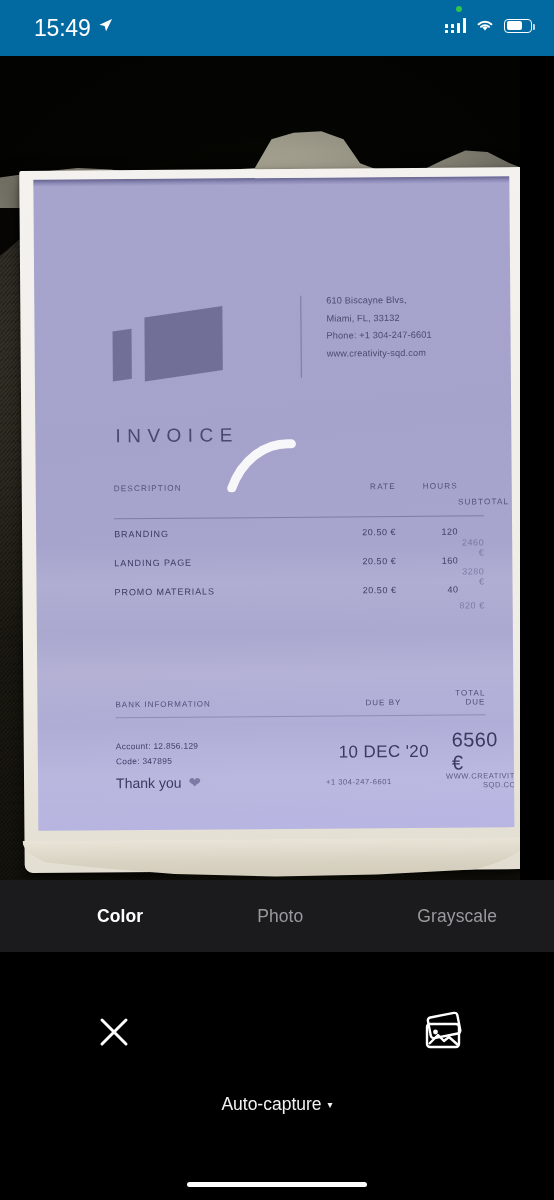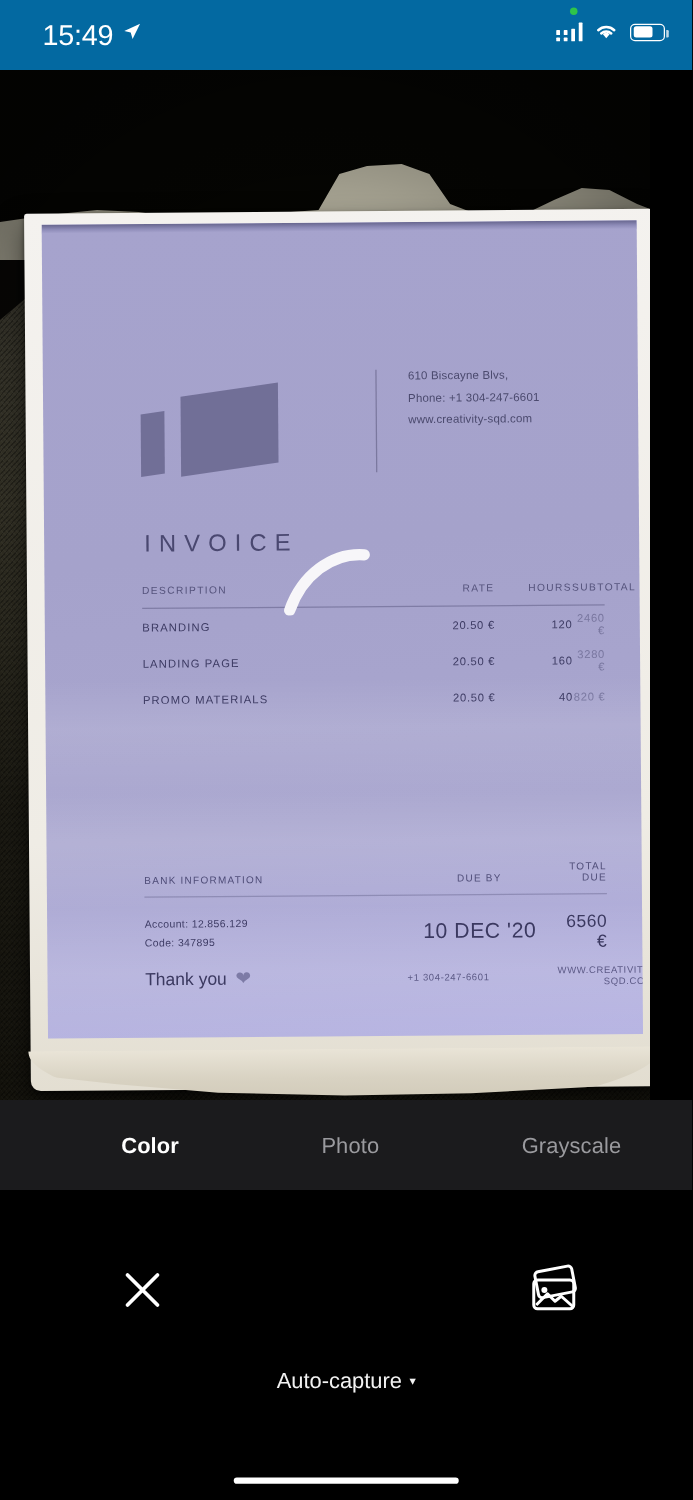--- a/index.html
+++ b/index.html
@@ -113,40 +113,40 @@
   
   .scan-arc{ position:absolute; left:190px; top:258px; width:72px; height:56px; z-index:6; }
 
   
   .tbl{ position:absolute; left:78px; top:289px; right:28px; }
   .thead, .trow{ display:flex; align-items:center; }
   .thead{ padding-bottom:9px; border-bottom:1px solid rgba(80,78,118,.45); }
   .c-desc{ flex:0 0 200px; }
   .c-rate{ flex:0 0 82px; text-align:right; }
   .c-hours{ flex:0 0 62px; text-align:right; }
-  .c-sub{ flex:1 1 auto; text-align:right; }
+  .c-sub{ flex:1 1 auto; text-align:right;margin-top:32px; }
   .thead .cell{ color:#55537c; font-size:8.2px; letter-spacing:1.1px; }
   .trow{ height:29px; }
   .trow .cell{ font-size:9px; letter-spacing:.55px; }
   .trow .c-desc{ color:#3d3b63; letter-spacing:.9px; }
   .trow .c-rate{ color:#3e3c64; }
   .trow .c-hours{ color:#3e3c64; }
   .trow .c-sub{ color:rgba(94,92,132,.62); }
   .tbl .trow:first-of-type{ margin-top:9px; }
 
   
   .bank{ position:absolute; left:78px; top:512px; right:28px; }
   .bank-head{ display:flex; align-items:flex-end; padding-bottom:8px; border-bottom:1px solid rgba(92,90,130,.40); }
   .bk-l{ flex:0 0 200px; color:#4f4d78; font-size:8px; letter-spacing:1px; }
   .bk-m{ flex:0 0 136px; text-align:center; color:#4f4d78; font-size:8px; letter-spacing:1px; }
   .bk-r{ flex:1 1 auto; text-align:right; color:#4f4d78; font-size:8px; letter-spacing:1px; }
   .bank-body{ display:flex; align-items:center; padding-top:13px; }
   .bk-acct{ flex:0 0 200px; color:#3f3d66; font-size:8.4px; line-height:15px; letter-spacing:.3px; }
   .bk-date{ flex:0 0 136px; text-align:center; color:#3b3960; font-size:17px; letter-spacing:.4px; }
-  .bk-total{ flex:1 1 auto; text-align:right; color:#3b3960; font-size:14px; letter-spacing:.4px; }
+  .bk-total{ flex:1 1 auto; text-align:left; color:#3b3960; font-size:20px; letter-spacing:.4px; }
 
   
   .foot{ position:absolute; left:78px; top:595px; right:28px; display:flex; align-items:center; }
   .thanks{ flex:0 0 210px; color:#3b3960; font-size:14px; display:flex; align-items:center; gap:7px; }
   .heart{ color:#7d7ba6; font-size:15px; }
   .foot-ph{ flex:0 0 120px; color:#5c5a86; font-size:7.6px; letter-spacing:.5px; }
   .foot-web{ flex:1 1 auto; text-align:right; color:#5c5a86; font-size:7.6px; letter-spacing:.5px; }
 
   
   .modes{
@@ -203,20 +203,21 @@
         <div class="doc-inner">
 
           <div class="logo">
             <span class="bar-s"></span>
             <span class="bar-l"></span>
           </div>
 
           <div class="divline"></div>
           <div class="addr">
             <div>610 Biscayne Blvs,</div>
+            <div>Miami, FL, 33132</div>
             <div>Phone: +1 304-247-6601</div>
             <div>www.creativity-sqd.com</div>
           </div>
 
           <div class="inv-title">INVOICE</div>
 
           <svg class="scan-arc" viewBox="0 0 72 56">
             <path d="M6 52 C 16 24, 40 6, 66 8" stroke="#f7f6f9" stroke-width="9" fill="none" stroke-linecap="round"></path>
           </svg>
 

